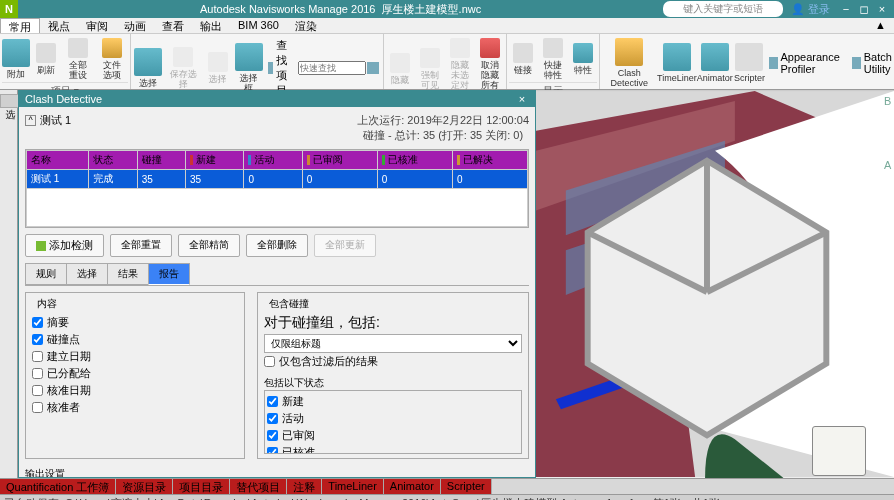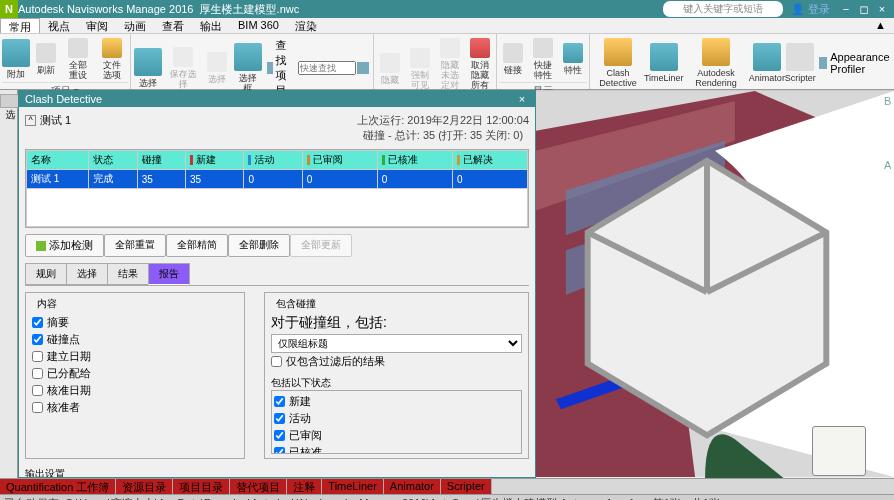--- a/index.html
+++ b/index.html
@@ -1,19 +1,19 @@
 <!DOCTYPE html>
 <html><head>
 <meta charset="utf-8">
 <style>
 *{margin:0;padding:0;box-sizing:border-box;font-family:"Microsoft YaHei",sans-serif;font-size:11px}
 body{width:894px;height:500px;background:#1a1a1a;overflow:hidden;position:relative}
 .titlebar{height:18px;background:#3a8a90;display:flex;align-items:center;color:#fff;font-size:11px}
 .titlebar .nlogo{width:18px;height:18px;background:#7ab800;color:#fff;display:flex;align-items:center;justify-content:center;font-weight:bold}
-.titlebar .title{flex:1;text-align:left}
+.titlebar .title{flex:1;text-align:center}
 .titlebar .search{background:#fff;color:#888;padding:1px 20px;border-radius:7px;margin-right:8px;font-size:10px}
 .titlebar .user{color:#8be;margin-right:8px}
 .titlebar .wbtns{display:flex;gap:2px;margin-right:4px}
 .titlebar .wbtns span{width:16px;text-align:center;cursor:pointer}
 .menubar{height:16px;background:#f0f0f0;display:flex;border-bottom:1px solid #ccc}
 .menubar span{padding:1px 8px;font-size:11px}
 .menubar .active{background:#fff;border:1px solid #aaa;border-bottom:none}
 .ribbon{height:56px;background:#f5f5f5;display:flex;border-bottom:1px solid #999}
 .rgroup{border-right:1px solid #ccc;display:flex;flex-direction:column;padding:2px}
 .rgroup .items{display:flex;flex:1;gap:2px}
@@ -35,33 +35,33 @@
 .panel{width:518px;background:#f0f0f0;border:1px solid #3a8a90;display:flex;flex-direction:column}
 .panel-title{background:#3a8a90;color:#fff;padding:2px 6px;display:flex;justify-content:space-between;font-size:11px}
 .panel-title .pclose{cursor:pointer;width:14px;text-align:center}
 .panel-body{flex:1;padding:6px;display:flex;flex-direction:column;gap:6px;overflow:hidden}
 .testhead{display:flex;justify-content:space-between;align-items:flex-start}
 .testname{display:flex;align-items:center;gap:4px;font-size:12px}
 .testname .exp{border:1px solid #888;width:11px;height:11px;text-align:center;line-height:9px;font-size:9px}
 .testinfo{font-size:10px;color:#444;text-align:center}
 .testtable{border:1px solid #aaa;background:#fff}
 .testtable table{width:100%;border-collapse:collapse}
-.testtable th{background:#5eead4;border:1px solid #ccc;padding:2px 4px;font-weight:normal;font-size:10px;text-align:left}
+.testtable th{background:#a21caf;border:1px solid #ccc;padding:2px 4px;font-weight:normal;font-size:10px;text-align:left}
 .testtable th .bar{display:inline-block;width:3px;height:10px;margin-right:3px;vertical-align:middle}
 .testtable td{border:1px solid #ccc;padding:2px 4px;font-size:10px}
 .testtable .selrow td{background:#0a5cd8;color:#fff}
 .testtable .blank{height:38px}
-.btns{display:flex;}
+.btns{display:flex;gap:6px}
 .btn{background:#f8f8f8;border:1px solid #aaa;padding:3px 10px;font-size:10px;cursor:pointer;border-radius:2px}
 .btn.disabled{color:#aaa;border-color:#ccc}
 .btn .bicon{display:inline-block;width:10px;height:10px;background:#7b3;margin-right:3px;vertical-align:middle}
 .tabs{display:flex;border-bottom:1px solid #aaa}
 .tabs .tab{padding:3px 10px;border:1px solid #aaa;background:#e8e8e8;margin-right:-1px;font-size:10px;cursor:pointer}
-.tabs .tab.active{background:#8b5cf6;border-bottom-color:#fff}
-.cols{display:flex;gap:19px}
+.tabs .tab.active{background:#3b82f6;border-bottom-color:#fff}
+.cols{display:flex;gap:12px}
 .fieldset{border:1px solid #aaa;padding:4px 6px;flex:1}
 .fieldset .leg{font-size:10px;margin:-10px 0 3px 2px;background:#f0f0f0;padding:0 3px;display:inline-block}
 .chk{display:flex;align-items:center;gap:4px;font-size:10px;padding:1px 0}
 .chk input{width:11px;height:11px}
 .sel{width:100%;border:1px solid #aaa;padding:2px;font-size:10px;background:#fff}
 .outset{margin-top:2px}
 .viewport{flex:1;background:linear-gradient(#ccc,#eee);position:relative;overflow:hidden}
 .viewport svg{width:100%;height:100%}
 .navtool{position:absolute;right:8px;top:8px;width:60px;height:60px}
 .bottomtabs{height:16px;background:#d8d8d8;display:flex;font-size:10px;border-top:1px solid #999}
@@ -136,21 +136,21 @@
     <div class="rbtn blue large">
           <div class="ricon"></div>
           <div class="rlabel">选择框</div>
         </div>
     <div class="rside">
       <div>
             <span class="sicon"></span>
             <span>查找项目</span>
           </div>
       <div>
-            <input style="width: 58px; font-size: 9px;" placeholder="快速查找">
+            <input style="width: 68px; font-size: 9px;" placeholder="快速查找">
           </div>
       <div>
             <span class="sicon"></span>
           </div>
     </div>
   </div>
       <div class="glabel">选择和搜索 ▾</div>
     </div>
 
   <div class="rgroup">
@@ -196,25 +196,20 @@
   <div class="rgroup">
       <div class="items">
     <div class="rbtn large gold">
           <div class="ricon"></div>
           <div class="rlabel">Clash
 Detective</div>
         </div>
     <div class="rbtn large blue">
           <div class="ricon"></div>
           <div class="rlabel">TimeLiner</div>
-        </div>
-    <div class="rbtn large gold">
-          <div class="ricon"></div>
-          <div class="rlabel">Autodesk
-Rendering</div>
         </div>
     <div class="rbtn large blue">
           <div class="ricon"></div>
           <div class="rlabel">Animator</div>
         </div>
     <div class="rbtn large">
           <div class="ricon"></div>
           <div class="rlabel">Scripter</div>
         </div>
     <div class="rside">

